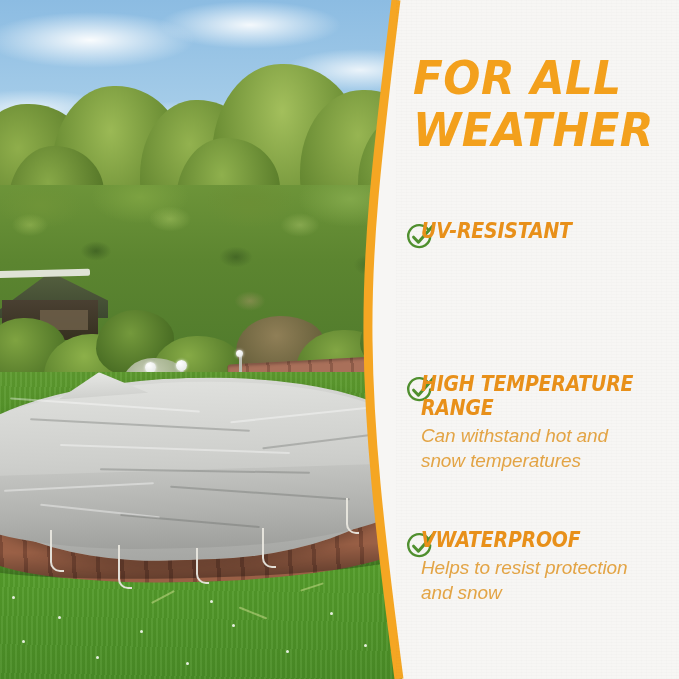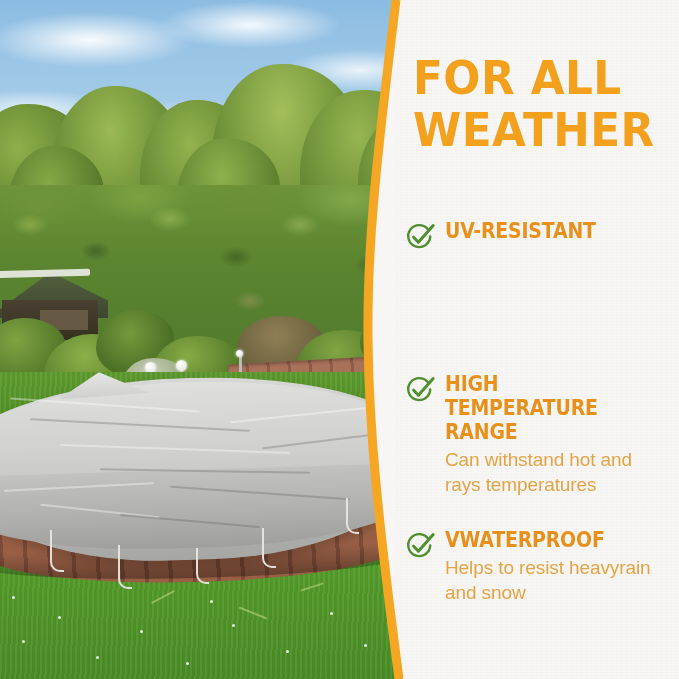--- a/index.html
+++ b/index.html
@@ -1,21 +1,21 @@
 <!DOCTYPE html>
 <html><head>
 <meta charset="utf-8">
 <style>
   html,body{margin:0;padding:0;}
   body{
     width:679px;height:679px;overflow:hidden;
     font-family:"Liberation Sans",sans-serif;
     background:#ffffff;
   }
-  #stage{position:relative;width:679px;height:679px;overflow:hidden;}
+  #stage{position:relative;width:679px;height:679px;overflow:hidden;font-style:italic;}
 
   
   #photo{position:absolute;left:0;top:0;width:420px;height:679px;overflow:hidden;}
 
   .sky{
     position:absolute;left:0;top:0;width:420px;height:250px;
     background:
       radial-gradient(ellipse 150px 40px at 90px 40px, rgba(255,255,255,.95), rgba(255,255,255,0) 70%),
       radial-gradient(ellipse 130px 34px at 250px 25px, rgba(255,255,255,.9), rgba(255,255,255,0) 70%),
       radial-gradient(ellipse 110px 30px at 360px 70px, rgba(255,255,255,.8), rgba(255,255,255,0) 70%),
@@ -177,21 +177,21 @@
     transform-origin:left top;
   }
   .headline .l2{display:block;}
 
   .feature{position:absolute;left:404px;width:272px;}
   #feat-0{top:219px;}
   #feat-1{top:372px;}
   #feat-2{top:528px;}
 
   .f-icon{position:absolute;left:0;top:2px;width:32px;height:32px;}
-  .f-body{margin-left:41px;}
+  .f-body{margin-left:17px;}
   .f-title{
     color:#E8901A;
     font-family:"DejaVu Sans",sans-serif;
     font-weight:bold;
     font-size:21px;
     line-height:24px;
     letter-spacing:-0.2px;
     transform:scaleX(.90);
     transform-origin:left top;
     white-space:pre-line;
@@ -329,32 +329,32 @@
       <span class="f-icon">
         <svg width="32" height="32" viewBox="0 0 32 32">
           <path d="M24.5 9.2 A11 11 0 1 0 26.2 15.4" fill="none" stroke="#4F8F2E" stroke-width="2.4" stroke-linecap="round"></path>
           <path d="M9.6 16.2 L14.4 21.2 L29.2 4.6" fill="none" stroke="#4F8F2E" stroke-width="3" stroke-linecap="round" stroke-linejoin="round"></path>
         </svg>
       </span>
       <div class="f-body">
         <div class="f-title">HIGH TEMPERATURE
 RANGE</div>
         <div class="f-desc">Can withstand hot and
-rays temperatures</div>
+snow temperatures</div>
       </div>
     </div>
 
     <div class="feature" id="feat-2">
       <span class="f-icon">
         <svg width="32" height="32" viewBox="0 0 32 32">
           <path d="M24.5 9.2 A11 11 0 1 0 26.2 15.4" fill="none" stroke="#4F8F2E" stroke-width="2.4" stroke-linecap="round"></path>
           <path d="M9.6 16.2 L14.4 21.2 L29.2 4.6" fill="none" stroke="#4F8F2E" stroke-width="3" stroke-linecap="round" stroke-linejoin="round"></path>
         </svg>
       </span>
       <div class="f-body">
         <div class="f-title">VWATERPROOF</div>
-        <div class="f-desc">Helps to resist heavyrain
+        <div class="f-desc">Helps to resist protection
 and snow</div>
       </div>
     </div>
 
   </div>
 </div>
 
 </body></html>

